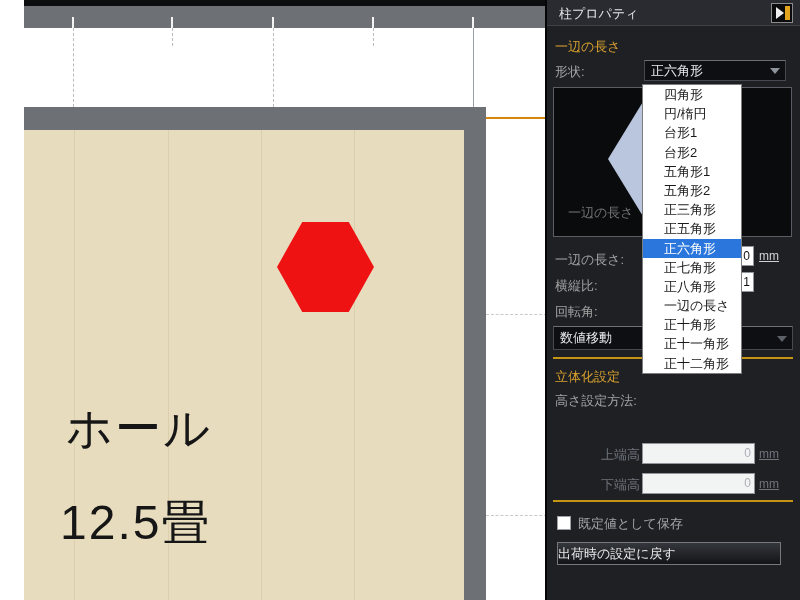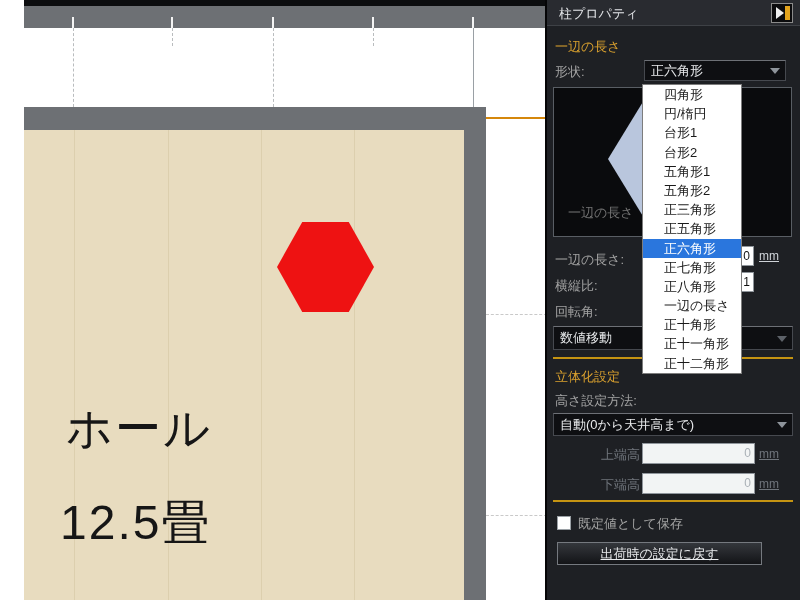--- a/index.html
+++ b/index.html
@@ -60,22 +60,22 @@
   #hex-preview { position:absolute; left:54px; top:14px; width:134px; height:114px; background:#b9c6dd;
       clip-path:polygon(26% 0,74% 0,100% 50%,74% 100%,26% 100%,0 50%); }
   #preview-label { position:absolute; left:14px; top:116px; color:#737373; font-size:13px; }
 
   .tbox { background:#ffffff; border:1px solid #8f959b; font-size:12px; color:#111; text-align:right; padding:2px 3px 0 0; }
   .tbox.disabled { background:#f2f4f4; color:#aab0b6; }
 
   .gold-line { left:6px; width:240px; height:2px; background:#c59412; }
 
   #default-checkbox { left:10px; top:516px; width:14px; height:14px; background:#ffffff; border:1px solid #9aa0a5; }
-  #reset-btn { left:10px; top:542px; width:205px; height:23px; color:#e8eaec; font-size:13px; text-align:center;
-      line-height:21px; background:linear-gradient(#34373c,#131417); border:1px solid #75797f;text-decoration:underline; }
+  #reset-btn { left:10px; top:542px; width:224px; height:23px; color:#e8eaec; font-size:13px; 
+      line-height:21px; background:linear-gradient(#34373c,#131417); border:1px solid #75797f; }
 
   
   #shape-list { left:95px; top:84px; width:100px; height:290px; background:#ffffff; border:1px solid #7d7d7d;
       z-index:20; }
   .list-item { height:19.2px; line-height:19.2px; font-size:13px; color:#1a1a1a; padding-left:21px; white-space:nowrap; }
   .list-item.selected { background:#2a76dd; color:#ffffff; }
 </style>
 </head>
 <body>
 
@@ -156,24 +156,20 @@
     <div class="abs combo" style="left:6px; top:326px; width:240px; height:24px; line-height:22px;">
       <span>数値移動</span>
       <span class="arrow dim" style="top:9px;"></span>
     </div>
 
     <div class="abs gold-line" style="top:357px;"></div>
 
     <div class="abs section-label" style="left:8px; top:368px;">立体化設定</div>
 
     <div class="abs field-label" style="left:8px; top:392px;">高さ設定方法:</div>
-    <div class="abs combo" style="left:6px; top:413px; width:240px; height:23px; line-height:21px;">
-      <span>自動(0から天井高まで)</span>
-      <span class="arrow" style="top:8px;"></span>
-    </div>
 
     <div class="abs field-label disabled" style="left:8px; top:446px;">上端高</div>
     <div class="abs tbox disabled" style="left:95px; top:443px; width:113px; height:21px;">0</div>
     <div class="abs unit disabled" style="left:212px; top:447px;">mm</div>
 
     <div class="abs field-label disabled" style="left:8px; top:476px;">下端高</div>
     <div class="abs tbox disabled" style="left:95px; top:473px; width:113px; height:21px;">0</div>
     <div class="abs unit disabled" style="left:212px; top:477px;">mm</div>
 
     <div class="abs gold-line" style="top:500px;"></div>

